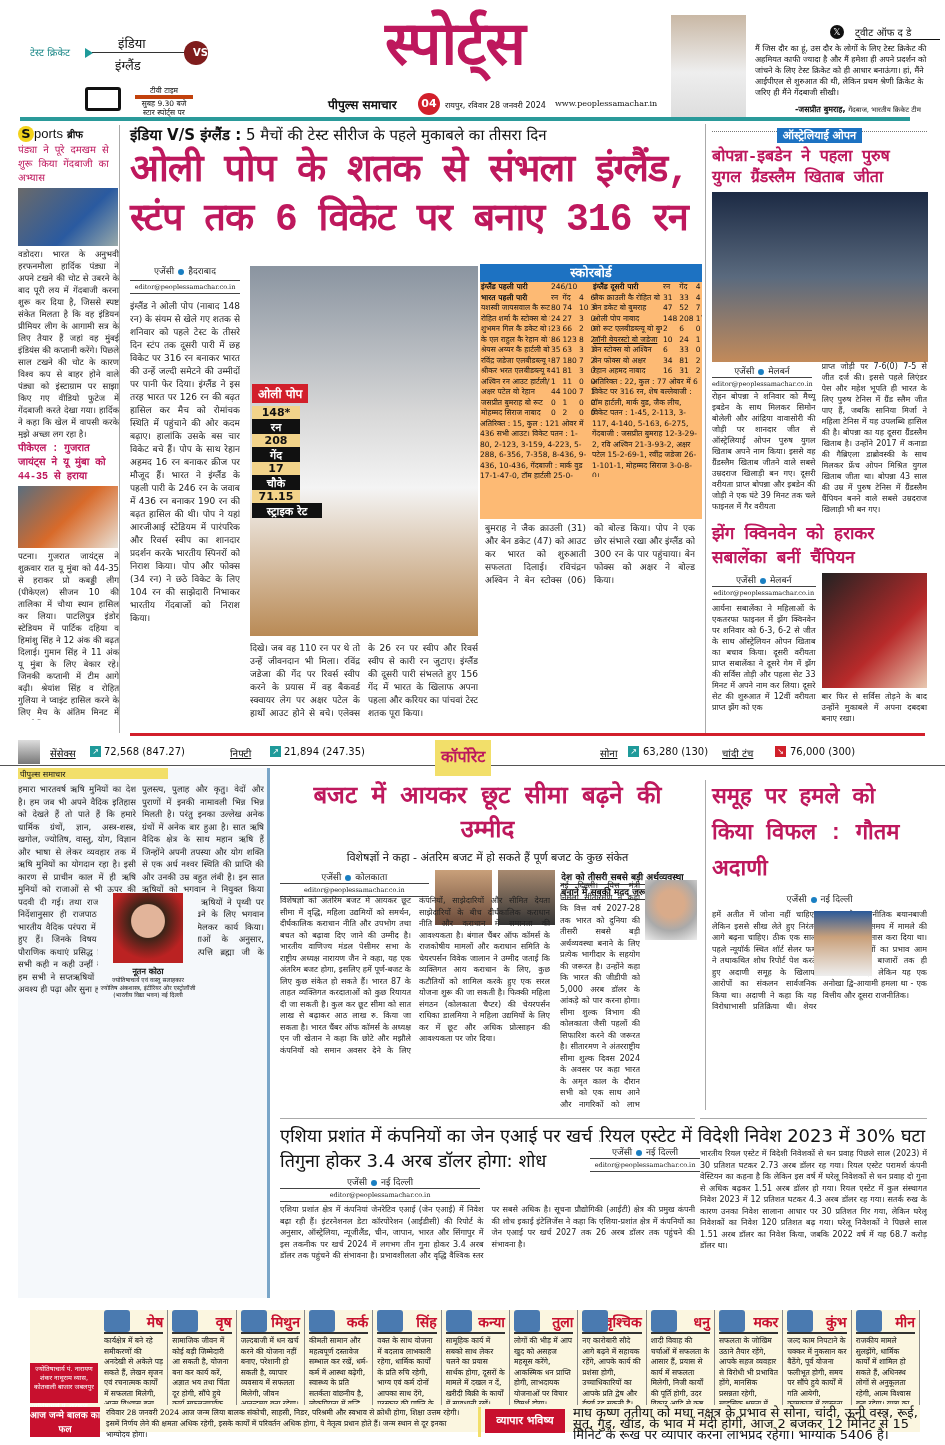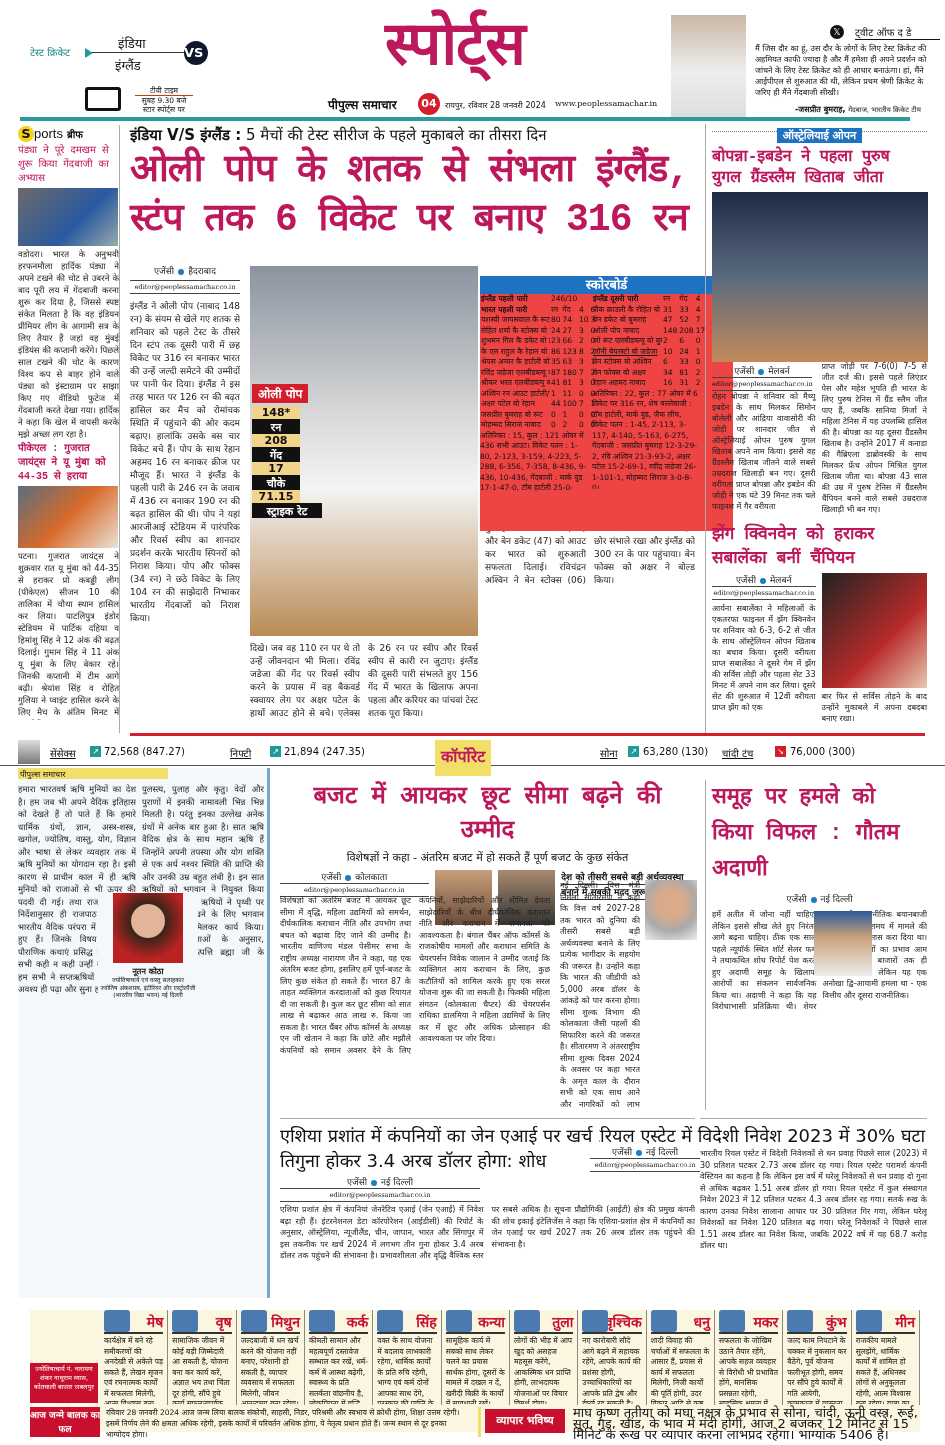--- a/index.html
+++ b/index.html
@@ -25,24 +25,24 @@
 </style>
 </head>
 <body>
 
 <div class="abs" style="left:0;top:0;width:945px;height:118px">
   <span class="abs teal" style="left:30px;top:45px;font-size:10px">टेस्ट क्रिकेट</span>
   <span class="abs" style="left:85px;top:48px;width:0;height:0;border-left:8px solid #1f9a9a;border-top:5px solid transparent;border-bottom:5px solid transparent"></span>
   <div class="abs" style="left:92px;top:52px;width:95px;height:1px;background:#333"></div>
   <span class="abs" style="left:118px;top:34px;font-size:13px">इंडिया</span>
   <span class="abs" style="left:115px;top:56px;font-size:13px">इंग्लैंड</span>
-  <span class="abs" style="left:184px;top:41px;width:24px;height:24px;border-radius:50%;background:#0f172a;color:#fff;font-size:13px;font-weight:bold;text-align:left;line-height:24px">VS</span>
+  <span class="abs" style="left:184px;top:41px;width:24px;height:24px;border-radius:50%;background:#7f1d1d;color:#fff;font-size:10px;font-weight:bold;text-align:right;line-height:24px">VS</span>
   <div class="abs" style="left:85px;top:87px;width:36px;height:24px;border:3px solid #111;border-radius:3px"></div>
   <div class="abs" style="left:135px;top:86px;width:58px;text-align:center;font-size:7.5px;line-height:9px">
-    <div style="border-bottom:1px solid #c2410c">टीवी टाइम</div>
+    <div style="border-bottom:4px solid #c2410c">टीवी टाइम</div>
     <div>सुबह 9.30 बजे</div>
     <div>स्टार स्पोर्ट्स पर</div>
   </div>
   <div class="abs hd" style="left:385px;top:8px;font-size:60px;line-height:80px;letter-spacing:-1px">स्पोर्ट्स</div>
   <span class="abs" style="left:328px;top:96px;font-size:12px;font-weight:bold">पीपुल्स समाचार</span>
   <span class="abs" style="left:418px;top:93px;width:22px;height:22px;border-radius:50%;background:#d21f2b;color:#fff;font-weight:bold;font-size:11px;text-align:center;line-height:22px">04</span>
   <span class="abs" style="left:445px;top:99px;font-size:8px">रायपुर, रविवार 28 जनवरी 2024</span>
   <span class="abs" style="left:555px;top:99px;font-size:8px;font-family:'DejaVu Serif',serif">www.peoplessamachar.in</span>
   <div class="abs img" style="left:671px;top:15px;width:75px;height:104px;background:linear-gradient(180deg,#c9b8a5,#eee 55%,#ddd)"></div>
   <span class="abs" style="left:830px;top:25px;width:14px;height:14px;border-radius:50%;background:#111;color:#fff;font-size:9px;text-align:center;line-height:14px">𝕏</span>
@@ -89,21 +89,21 @@
       <div class="stat-lbl" style="width:48px">गेंद</div>
       <div class="stat-box">17</div>
       <div class="stat-lbl" style="width:48px">चौके</div>
       <div class="stat-box">71.15</div>
       <div class="stat-lbl" style="width:70px">स्ट्राइक रेट</div>
     </div>
   </div>
   <div class="abs txt" style="left:120px;top:518px;width:228px;height:88px;overflow:hidden;column-count:2;column-gap:8px">दिखे। जब वह 110 रन पर थे तो उन्हें जीवनदान भी मिला। रविंद्र जडेजा की गेंद पर रिवर्स स्वीप करने के प्रयास में वह बैकवर्ड स्क्वायर लेग पर अक्षर पटेल के हाथों आउट होने से बचे। एलेक्स के 26 रन पर स्वीप और रिवर्स स्वीप से कारी रन जुटाए। इंग्लैंड की दूसरी पारी संभलते हुए 156 गेंद में भारत के खिलाफ अपना पहला और करियर का पांचवां टेस्ट शतक पूरा किया।</div>
   <div class="abs txt" style="left:355px;top:398px;width:210px;height:208px;overflow:hidden;column-count:2;column-gap:8px">बुमराह ने जैक क्राउली (31) और बेन डकेट (47) को आउट कर भारत को शुरुआती सफलता दिलाई। रविचंद्रन अश्विन ने बेन स्टोक्स (06) को बोल्ड किया। पोप ने एक छोर संभाले रखा और इंग्लैंड को 300 रन के पार पहुंचाया। बेन फोक्स को अक्षर ने बोल्ड किया।</div>
 
-  <div class="abs sc" style="left:350px;top:152px;width:253px;height:255px;background:#ef4444;overflow:hidden">
+  <div class="abs sc" style="left:350px;top:140px;width:222px;height:255px;background:#fdba74;overflow:hidden">
     <div style="background:#1d72c2;color:#fff;text-align:center;font-weight:bold;font-size:13px;line-height:18px">स्कोरबोर्ड</div>
     <div style="display:flex;gap:4px">
       <div style="width:108px">
         <table>
           <tbody>
               <tr>
                 <td style="font-weight:bold">इंग्लैंड पहली पारी</td>
                 <td colspan="4">246/10</td>
               </tr>
           <tr>

